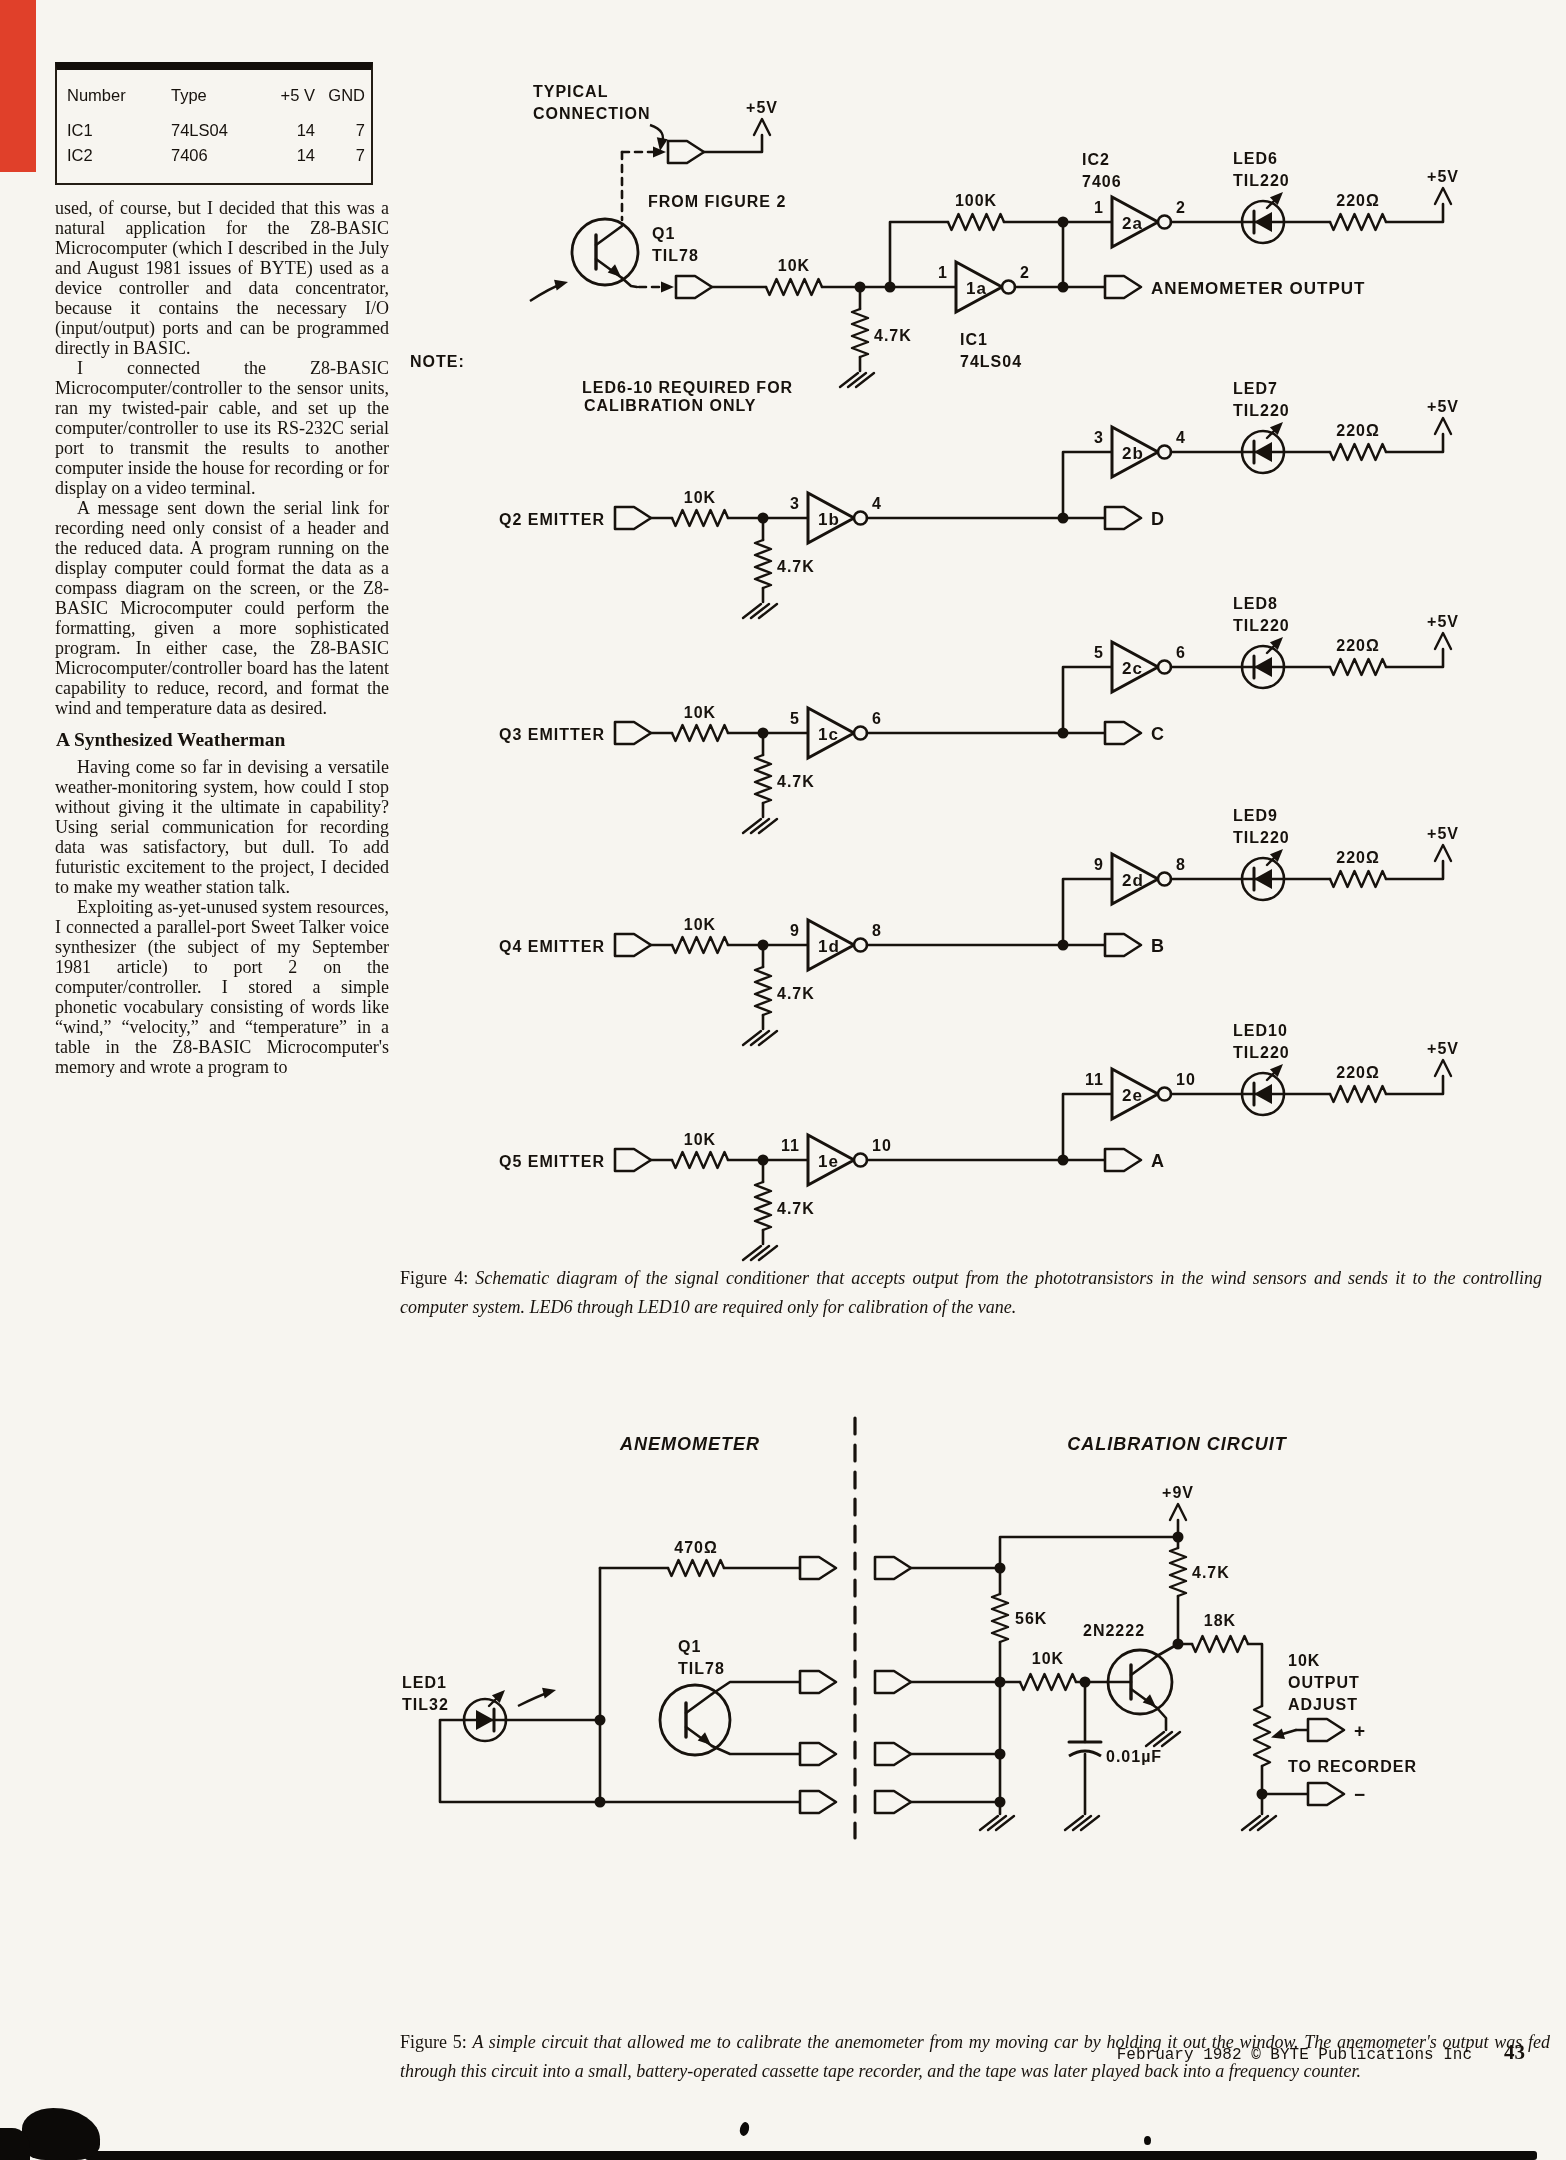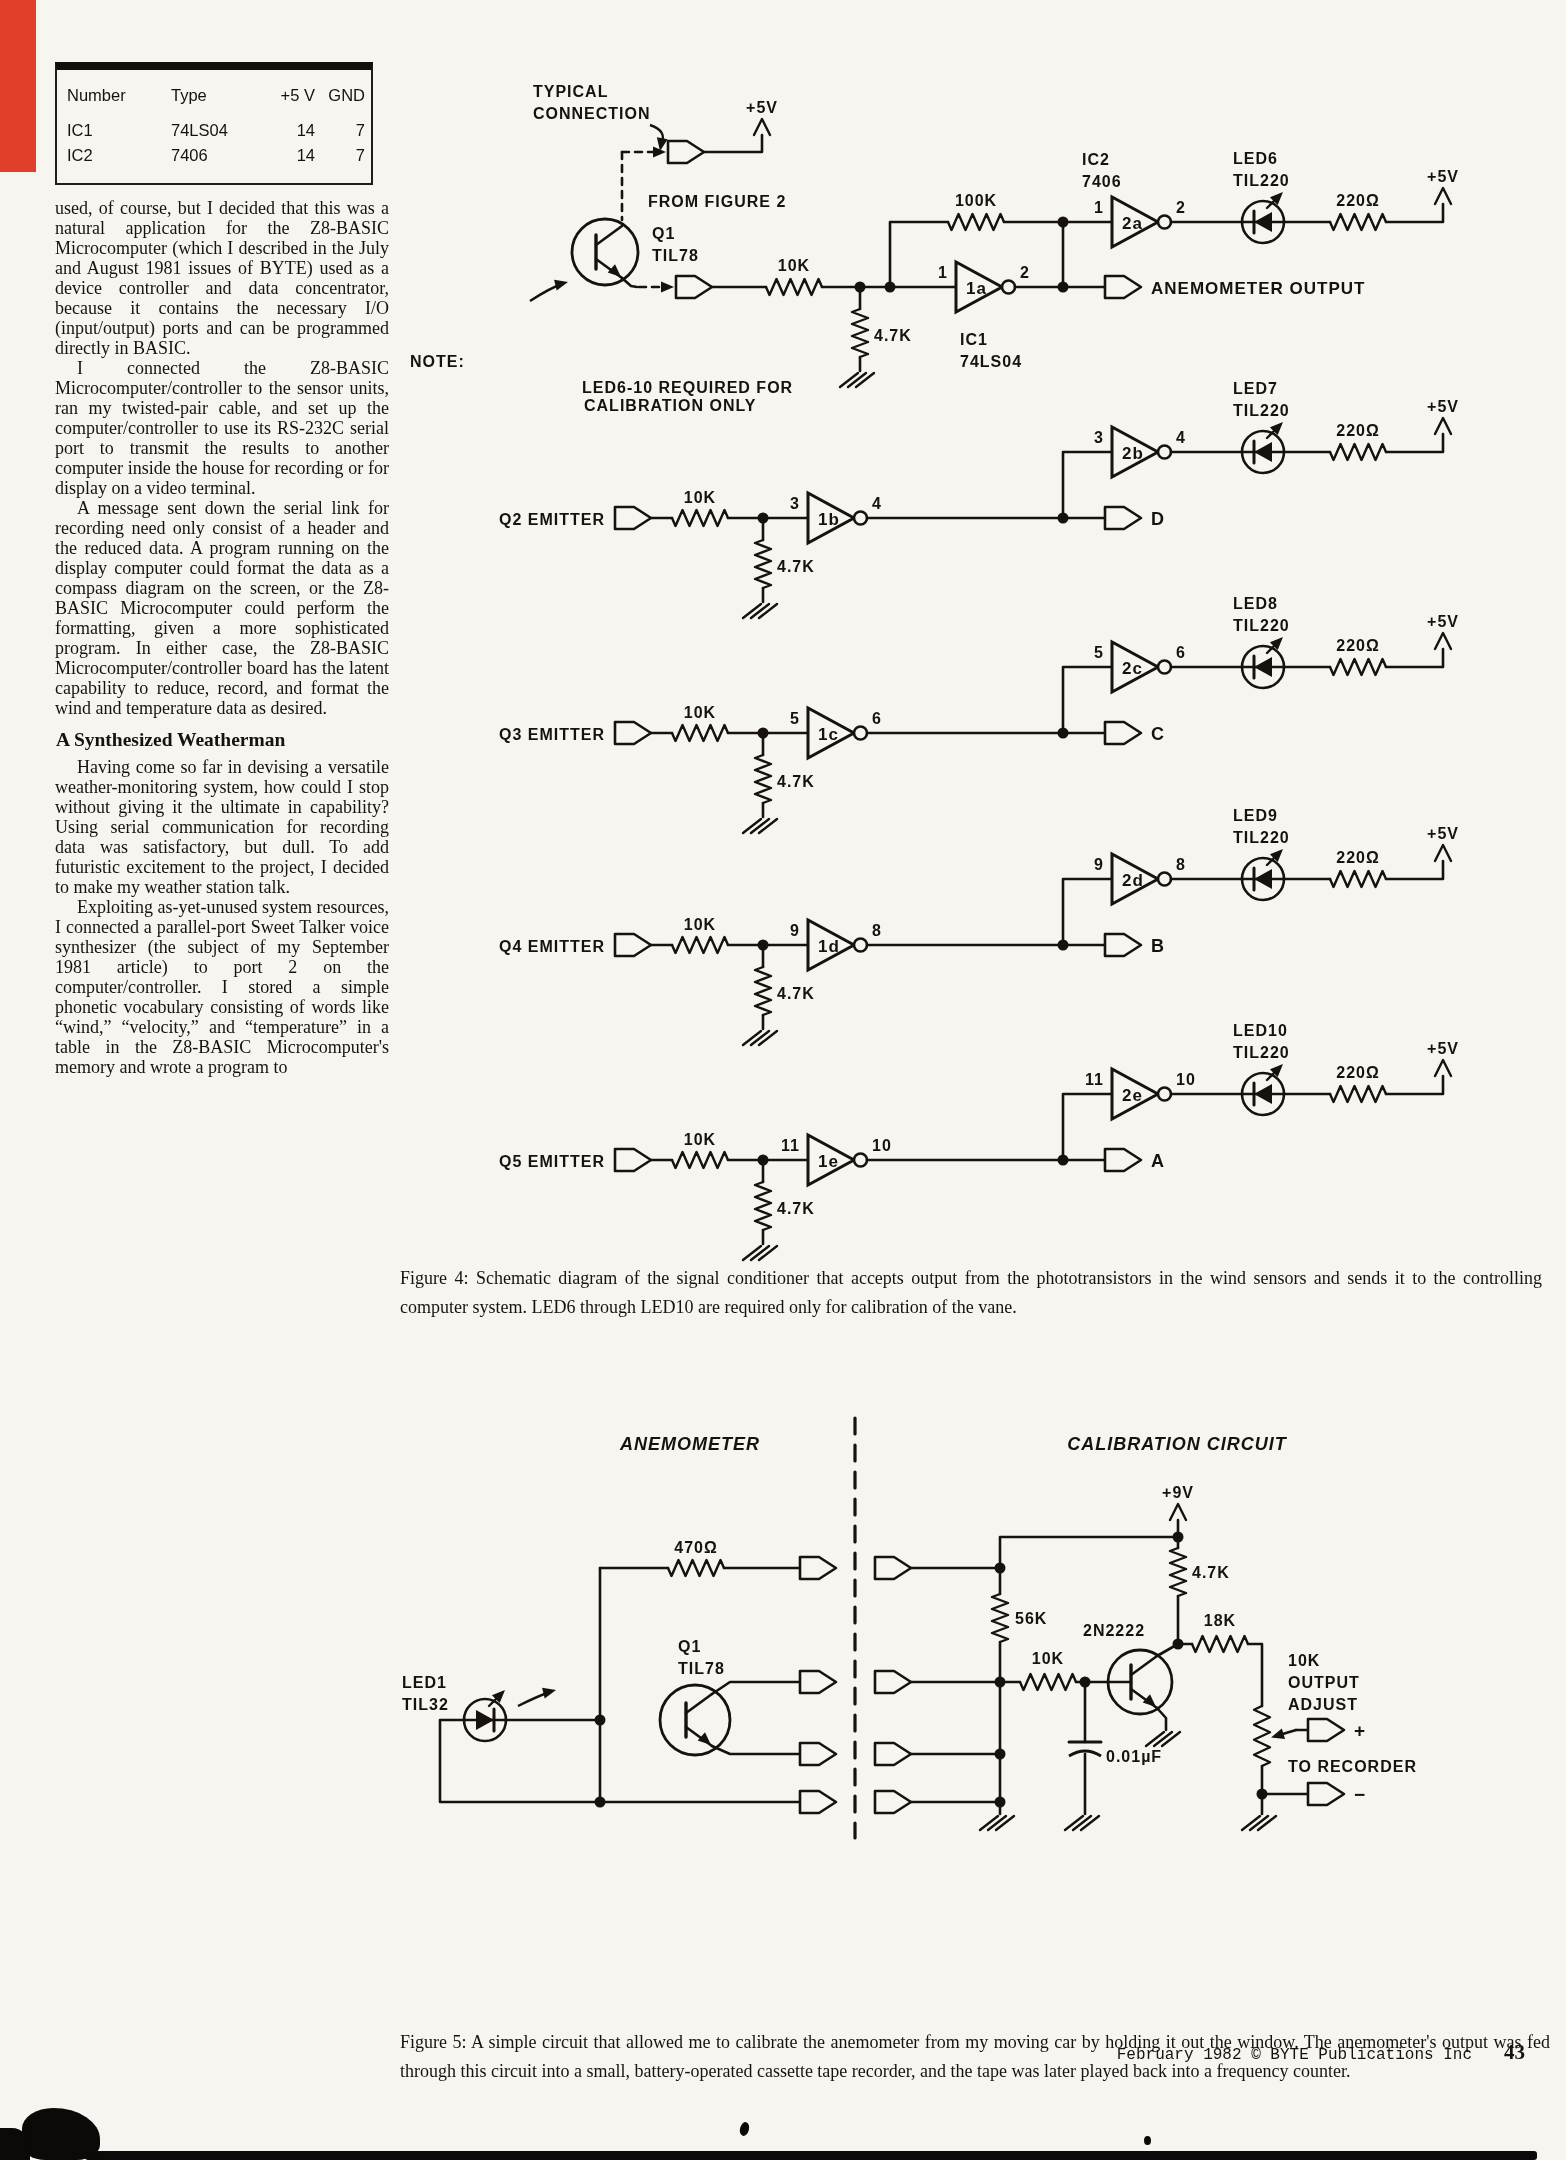--- a/index.html
+++ b/index.html
@@ -16,21 +16,21 @@
   
   .col-left{position:absolute;left:55px;top:198px;width:334px;font-size:18px;line-height:20px;
             text-align:justify;}
   .col-left p{margin:0;text-indent:22px;}
   .col-left p.first{text-indent:0;}
   .col-left h3{font-size:19.5px;margin:12px 0 7px 1px;text-indent:0;text-align:left;}
   
   .caption{position:absolute;left:400px;width:1142px;font-size:18px;line-height:28.5px;
            text-align:justify;}
   .cap-lead{font-weight:normal;font-style:normal;}
-  .cap-body{}
+  .cap-body{font-style:italic;}
   
   .footer{position:absolute;left:400px;top:2040px;width:1125px;display:flex;justify-content:flex-end;
           align-items:baseline;gap:32px;}
   .footer .credit{font-size:16px;font-family:Liberation Mono, monospace;}
   .footer .pageno{font-size:21px;font-weight:bold;}
   
   #fig4{position:absolute;left:400px;top:55px;}
   #fig5{position:absolute;left:400px;top:1390px;}
   #fig4 text,#fig5 text{fill:#17120d;font-family:"Liberation Sans",sans-serif;font-weight:700;
         letter-spacing:1px;}

